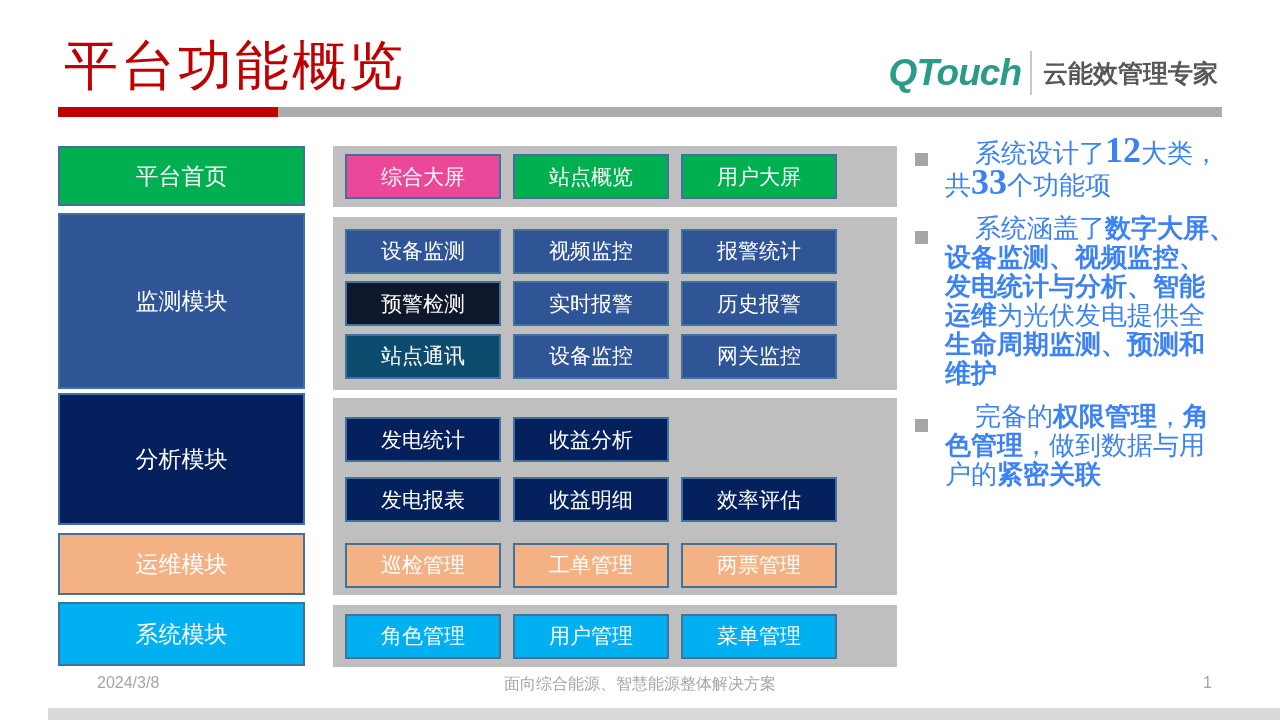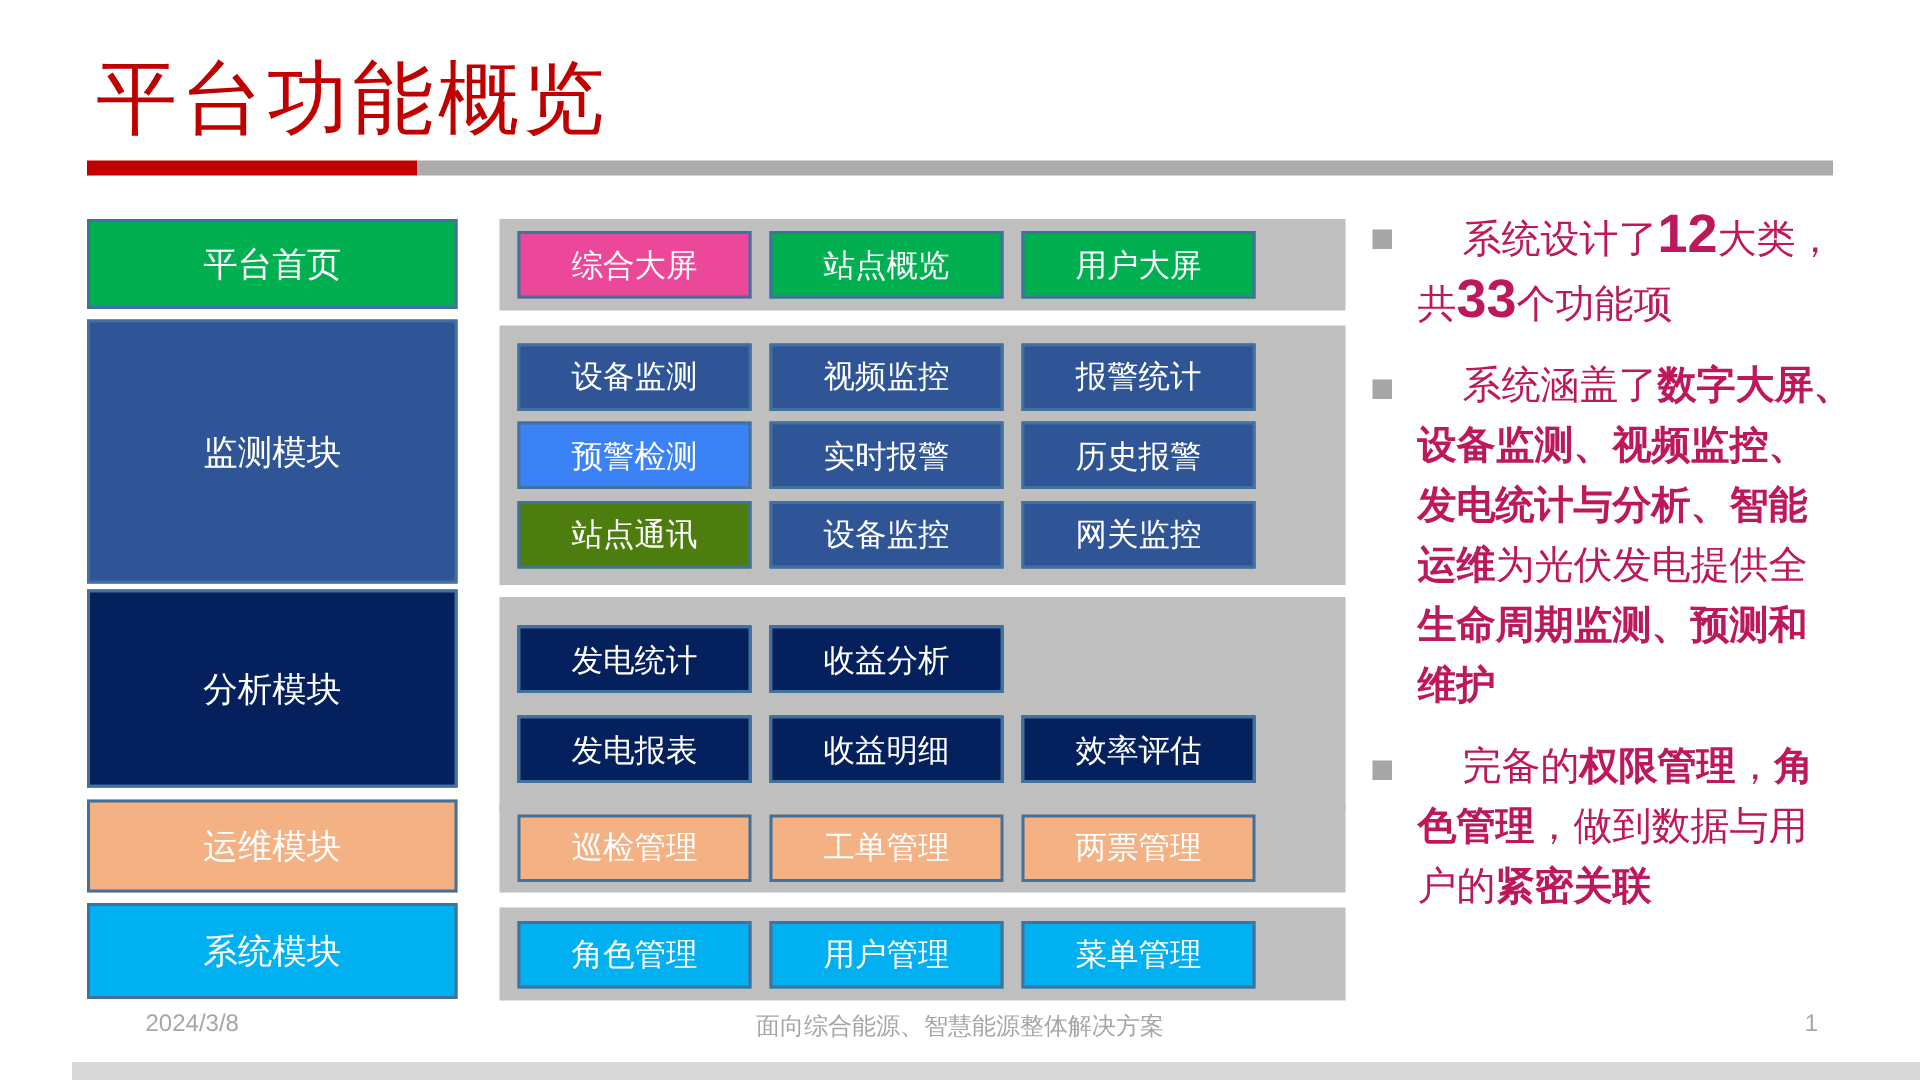--- a/index.html
+++ b/index.html
@@ -24,42 +24,47 @@
   .group-panel{position:absolute;left:333px;width:564px;background:#BFBFBF;box-sizing:border-box;
                display:flex;flex-direction:column;justify-content:space-evenly;padding:4px 0 4px 12px;}
   .group-row{display:flex;gap:12px;}
   .fn-button{width:156px;height:45px;display:flex;align-items:center;justify-content:center;
              color:#fff;font-size:21px;box-sizing:border-box;flex:none;}
 
   
   .bullets{position:absolute;left:915px;top:136px;width:340px;}
   .bullet-item{display:flex;margin-bottom:14px;}
   .bullet-marker{width:13px;height:13px;background:#A6A6A6;flex:none;margin:17px 17px 0 0;}
-  .bullet-text{margin:0;width:300px;font-size:26px;line-height:40px;color:#be185d;
-               white-space:pre-wrap;text-indent:30px;}
+  .bullet-text{margin:0;width:300px;font-size:26px;line-height:29px;color:#3b82f6;
+               white-space:pre-wrap;text-indent:30px;font-family:Liberation Serif, serif;}
   .seg-normal{font-weight:400;}
   .seg-bold{font-weight:700;}
   .seg-big{font-weight:700;font-size:36px;}
 
   
   .footer-date{position:absolute;left:97px;top:674px;font-size:16px;color:#A6A6A6;}
   .footer-center{position:absolute;left:0;top:674px;width:1280px;text-align:center;
                  font-size:16px;color:#A6A6A6;}
   .footer-page{position:absolute;right:68px;top:674px;font-size:16px;color:#A6A6A6;}
   .bottom-strip{position:absolute;left:48px;right:0;top:708px;height:12px;background:#D9D9D9;}
 </style>
 </head>
 <body>
 
 <div class="slide">
 
   <h1 class="page-title" style="color: rgb(192, 0, 0);">平台功能概览</h1>
   <div class="rule-red" style="background: rgb(192, 0, 0);"></div>
   <div class="rule-gray"></div>
 
+  <div class="logo">
+    <span class="logo-brand" style="color: rgb(42, 154, 137);">QTouch</span>
+    <span class="logo-divider"></span>
+    <span class="logo-tagline">云能效管理专家</span>
+  </div>
 
   <div id="modules">
       <div class="module-block" style="top: 146px; height: 60px; background: rgb(0, 176, 80); border: 2px solid rgb(65, 113, 156);">
         <span>平台首页</span>
       </div>
       <div class="module-block" style="top: 213px; height: 176px; background: rgb(47, 85, 151); border: 2px solid rgb(65, 113, 156);">
         <span>监测模块</span>
       </div>
       <div class="module-block" style="top: 393px; height: 132px; background: rgb(4, 33, 94); border: 2px solid rgb(65, 113, 156);">
         <span>分析模块</span>
@@ -79,26 +84,26 @@
           <div class="fn-button" style="background: rgb(0, 176, 80); border: 2px solid rgb(65, 113, 156);">用户大屏</div>
         </div>
       </div>
       <div class="group-panel" style="top: 217px; height: 173px;">
         <div class="group-row">
           <div class="fn-button" style="background: rgb(47, 85, 151); border: 2px solid rgb(65, 113, 156);">设备监测</div>
           <div class="fn-button" style="background: rgb(47, 85, 151); border: 2px solid rgb(65, 113, 156);">视频监控</div>
           <div class="fn-button" style="background: rgb(47, 85, 151); border: 2px solid rgb(65, 113, 156);">报警统计</div>
         </div>
         <div class="group-row">
-          <div class="fn-button" style="background: #3b82f6; border: 2px solid rgb(65, 113, 156);">预警检测</div>
+          <div class="fn-button" style="background: #0f172a; border: 2px solid rgb(65, 113, 156);">预警检测</div>
           <div class="fn-button" style="background: rgb(47, 85, 151); border: 2px solid rgb(65, 113, 156);">实时报警</div>
           <div class="fn-button" style="background: rgb(47, 85, 151); border: 2px solid rgb(65, 113, 156);">历史报警</div>
         </div>
         <div class="group-row">
-          <div class="fn-button" style="background: #4d7c0f; border: 2px solid rgb(65, 113, 156);">站点通讯</div>
+          <div class="fn-button" style="background: #0c4a6e; border: 2px solid rgb(65, 113, 156);">站点通讯</div>
           <div class="fn-button" style="background: rgb(47, 85, 151); border: 2px solid rgb(65, 113, 156);">设备监控</div>
           <div class="fn-button" style="background: rgb(47, 85, 151); border: 2px solid rgb(65, 113, 156);">网关监控</div>
         </div>
       </div>
       <div class="group-panel" style="top: 398px; height: 143px;">
         <div class="group-row">
           <div class="fn-button" style="background: rgb(4, 33, 94); border: 2px solid rgb(65, 113, 156);">发电统计</div>
           <div class="fn-button" style="background: rgb(4, 33, 94); border: 2px solid rgb(65, 113, 156);">收益分析</div>
         </div>
         <div class="group-row">

